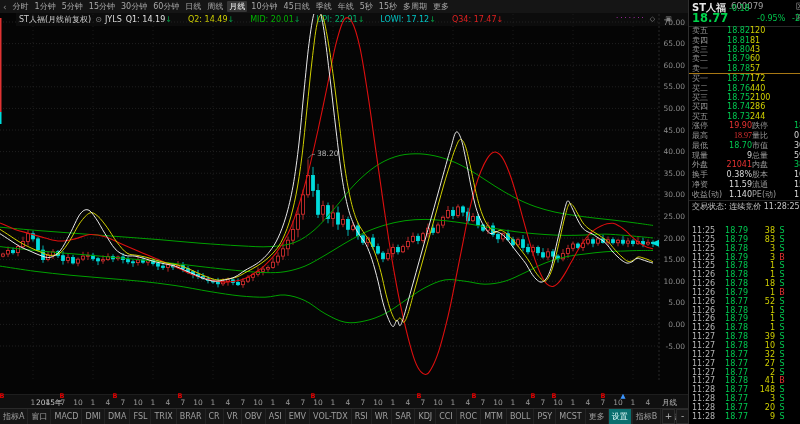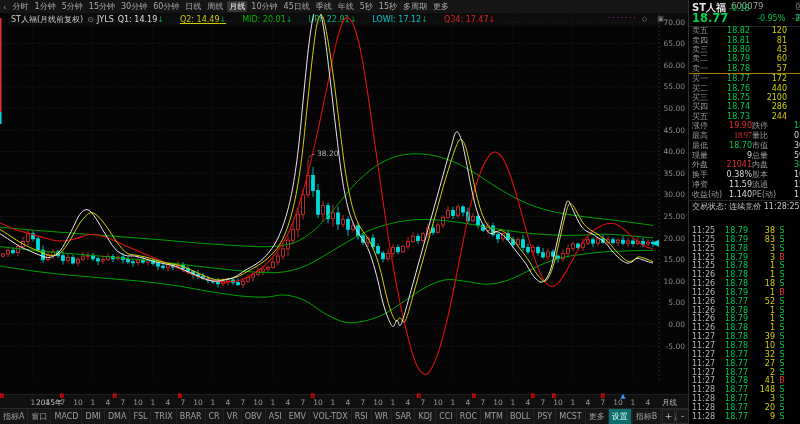--- a/index.html
+++ b/index.html
@@ -6,21 +6,21 @@
   .app{position:relative;width:800px;height:424px;background:#050505;overflow:hidden;
        font-family:"DejaVu Sans",sans-serif;-webkit-font-smoothing:none;}
   
   .topbar1{position:absolute;left:0;top:0;width:688px;height:13px;background:#151515;
            display:flex;align-items:center;font-size:8px;color:#a8a8a8;white-space:nowrap;overflow:hidden;}
   .backbtn{color:#8a8a8a;padding:0 3px;font-size:9px;}
   .tab{padding:0 2px;margin:0 1px;flex:none;cursor:default;}
   .tab.active{color:#fff;background:#353535;border-radius:1px;}
   .tools{margin-left:auto;display:flex;padding-right:4px;}
   .tools .tab{color:#9a9a9a;}
-  .topbar2{position:absolute;left:8px;top:13px;width:688px;height:13px;background:#0c0c0c;
+  .topbar2{position:absolute;left:16px;top:13px;width:688px;height:13px;background:#0c0c0c;
            display:flex;align-items:center;font-size:8px;color:#c0c0c0;white-space:nowrap;overflow:hidden;}
   .topbar2 .ttl{padding:0 4px 0 3px;color:#cfcfcf;}
   .gear{color:#8a8a8a;padding-right:3px;}
   .indname{color:#ddd;padding-right:4px;}
   .hv{padding-right:16px;}
   .arr{color:#00a848;}
   .dots{position:absolute;left:600px;top:1px;color:#ff3cff;font-size:7px;letter-spacing:2px;}
   .cicons{position:absolute;right:28px;top:2px;color:#808080;font-size:7px;letter-spacing:4px;}
   
   .chartwrap{position:absolute;left:0;top:14px;width:688px;height:368px;}
@@ -48,21 +48,21 @@
   .prange{position:absolute;left:107px;top:1px;color:#9a9a9a;}
   .pprice{position:absolute;left:3px;top:11px;color:#00d24b;font-size:11.5px;font-weight:bold;}
   .pchg{position:absolute;left:40px;top:4px;color:#00c24b;}
   .ppct{position:absolute;left:68px;top:14px;color:#00c24b;}
   .prangev{position:absolute;left:103px;top:14px;color:#00c24b;}
   .levels{position:absolute;left:0;top:26px;width:112px;}
   .lvrow{display:flex;align-items:center;height:9.4px;padding:0 14px 0 3px;}
   .lvrow.sepb{border-bottom:1px solid #a87814;}
   .lvl{color:#9a9a9a;width:24px;flex:none;}
   .lvp{width:34px;text-align:right;color:#00c850;flex:none;}
-  .lvv{flex:1;text-align:right;color:#d0d000;}
+  .lvv{flex:1;text-align:left;color:#d0d000;}
   .info{position:absolute;left:0;top:121px;width:112px;}
   .inforow{display:grid;grid-template-columns:32px 28px 29px 1fr;align-items:center;height:9.75px;padding-left:3px;}
   .il{color:#9a9a9a;overflow:hidden;white-space:nowrap;}
   .iv1{text-align:right;white-space:nowrap;}
   .iv2{text-align:left;padding-left:13px;overflow:hidden;white-space:nowrap;}
   .status{position:absolute;left:0;top:200px;width:112px;height:12px;line-height:12px;
           color:#c4c4c4;padding-left:3px;border-top:1px solid #222;white-space:nowrap;}
   .mainforce{position:absolute;left:0;top:212px;width:112px;height:13px;display:flex;align-items:center;
              border-top:1px solid #222;border-bottom:1px solid #222;}
   .mfl{color:#d8d8d8;padding-left:3px;}
@@ -104,21 +104,21 @@
         <span class="tab">更多</span>
       </span>
   </div>
 
   <div class="topbar2">
     <span class="ttl">ST人福(月线前复权)</span>
     <span class="gear">⊙</span>
     <span class="indname">JYLS</span>
     <span id="hvals" style="display:flex;">
         <span class="hv" style="color: rgb(224, 224, 224);">Q1: 14.19<span class="arr" style="color: rgb(0, 168, 72);">↓</span></span>
-        <span class="hv" style="color: rgb(207, 207, 0); text-decoration: underline;">Q2: 14.49<span class="arr" style="color: rgb(0, 168, 72);">↓</span></span>
+        <span class="hv" style="color: rgb(207, 207, 0);">Q2: 14.49<span class="arr" style="color: rgb(0, 168, 72);">↓</span></span>
         <span class="hv" style="color: rgb(0, 180, 0);">MID: 20.01<span class="arr" style="color: rgb(0, 168, 72);">↓</span></span>
         <span class="hv" style="color: rgb(0, 180, 110);">UPI: 22.91<span class="arr" style="color: rgb(0, 168, 72);">↓</span></span>
         <span class="hv" style="color: rgb(0, 200, 200);">LOWI: 17.12<span class="arr" style="color: rgb(0, 168, 72);">↓</span></span>
         <span class="hv" style="color: rgb(224, 32, 32);">Q34: 17.47<span class="arr" style="color: rgb(224, 32, 32);">↓</span></span>
       </span>
     <span class="dots">·······</span>
     <span class="cicons">◇ ▣</span>
   </div>
 
   <div class="chartwrap">

